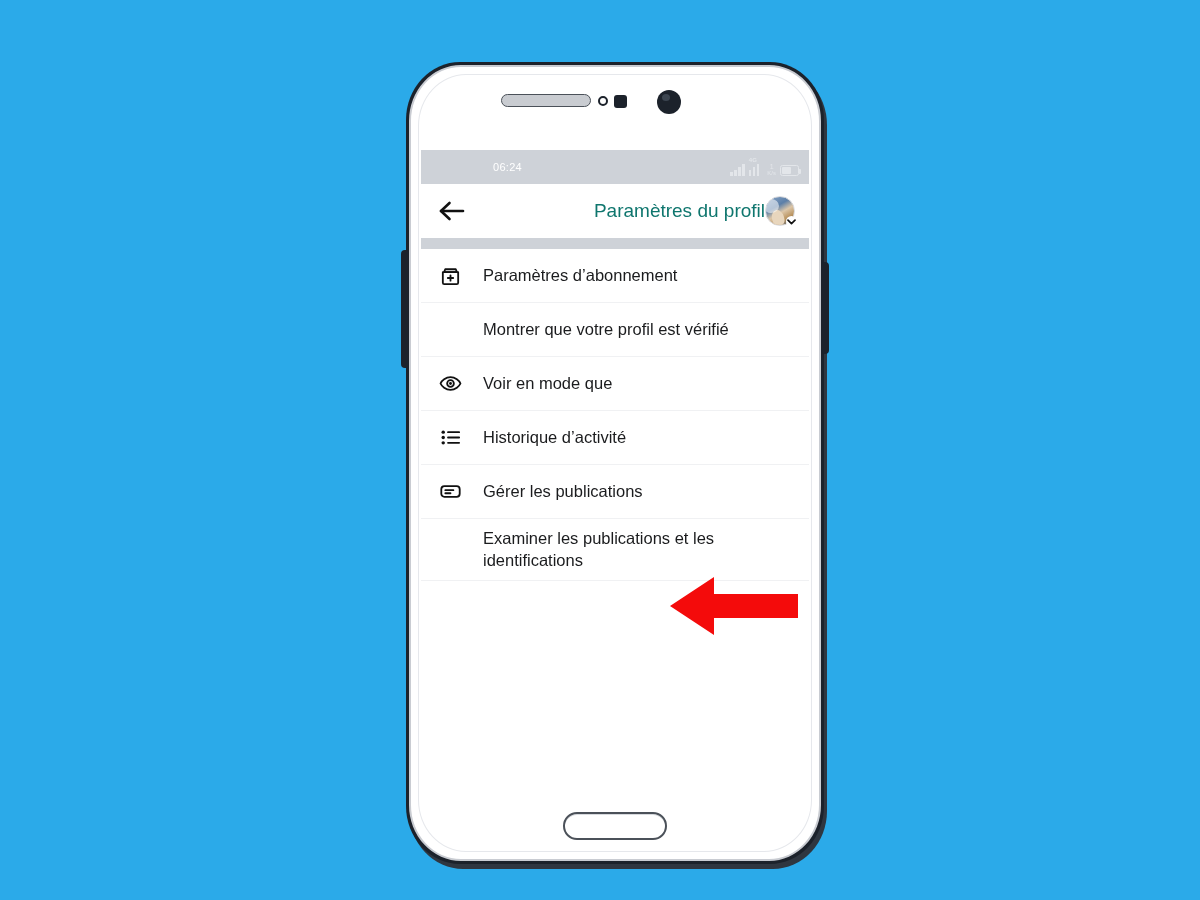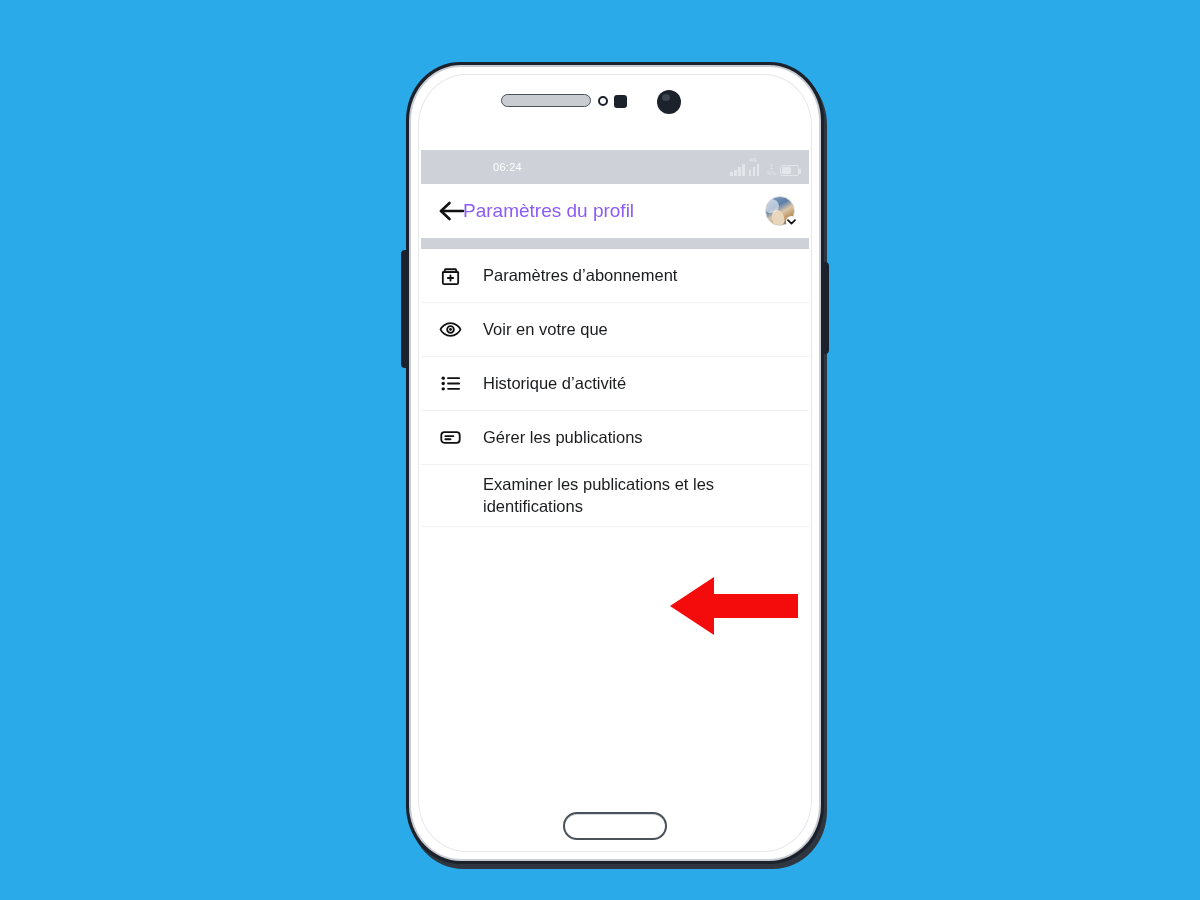--- a/index.html
+++ b/index.html
@@ -174,23 +174,23 @@
     padding:0 14px 0 16px;
     position:relative;
   }
   .back-arrow {
     width:30px; height:30px;
     display:flex; align-items:center; justify-content:center;
     flex:0 0 auto;
   }
   .appbar-title {
     flex:1;
-    text-align:left;
+    text-align:right;
     font-size:19px;
-    color:#8b5cf6;
+    color:#0f766e;
     margin-left:-4px;
   }
   .avatar-wrap {
     position:relative;
     width:30px; height:30px;
     flex:0 0 auto;
   }
   .avatar {
     width:30px; height:30px;
     border-radius:50%;
@@ -333,31 +333,35 @@
             <path d="M4 8.5 h16 v11 a1.5 1.5 0 0 1 -1.5 1.5 h-13 A1.5 1.5 0 0 1 4 19.5 z" fill="none" stroke="#111" stroke-width="1.9" stroke-linejoin="round"></path>
             <path d="M6.5 5.5 h11 l1.2 3 H5.3 z" fill="none" stroke="#111" stroke-width="1.9" stroke-linejoin="round"></path>
             <path d="M12 11.8 v5.6 M9.2 14.6 h5.6" stroke="#111" stroke-width="1.9" stroke-linecap="round"></path>
           </svg>
         </span>
         <span class="row-label">Paramètres d’abonnement</span>
       </div>
 
 
 
+      <div class="row">
+        <span class="row-ic empty"></span>
+        <span class="row-label">Montrer que votre profil est vérifié</span>
+      </div>
 
 
       <div class="row">
         <span class="row-ic">
           <svg width="23" height="23" viewBox="0 0 24 24" aria-hidden="true">
             <path d="M12 5.4 C17 5.4 21.2 9.2 22.4 12 21.2 14.8 17 18.6 12 18.6 7 18.6 2.8 14.8 1.6 12 2.8 9.2 7 5.4 12 5.4 z" fill="none" stroke="#111" stroke-width="1.9" stroke-linejoin="round"></path>
             <circle cx="12" cy="12" r="3.5" fill="none" stroke="#111" stroke-width="1.9"></circle>
             <circle cx="12" cy="12" r="1.5" fill="#111"></circle>
           </svg>
         </span>
-        <span class="row-label">Voir en votre que</span>
+        <span class="row-label">Voir en mode que</span>
       </div>
 
 
       <div class="row">
         <span class="row-ic">
           <svg width="23" height="23" viewBox="0 0 24 24" aria-hidden="true">
             <circle cx="4.4" cy="6.4" r="1.8" fill="#111"></circle>
             <circle cx="4.4" cy="12" r="1.8" fill="#111"></circle>
             <circle cx="4.4" cy="17.6" r="1.8" fill="#111"></circle>
             <path d="M9.4 6.4 H21 M9.4 12 H21 M9.4 17.6 H21" stroke="#111" stroke-width="1.9" stroke-linecap="round"></path>

